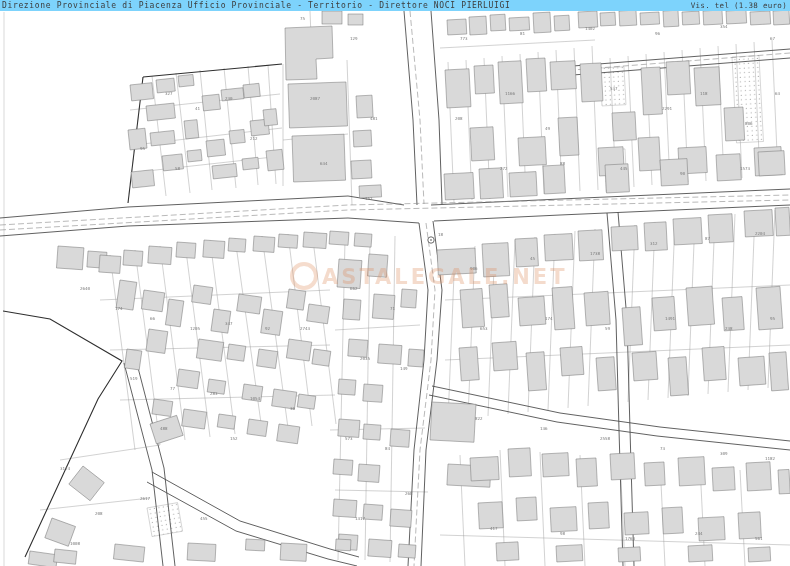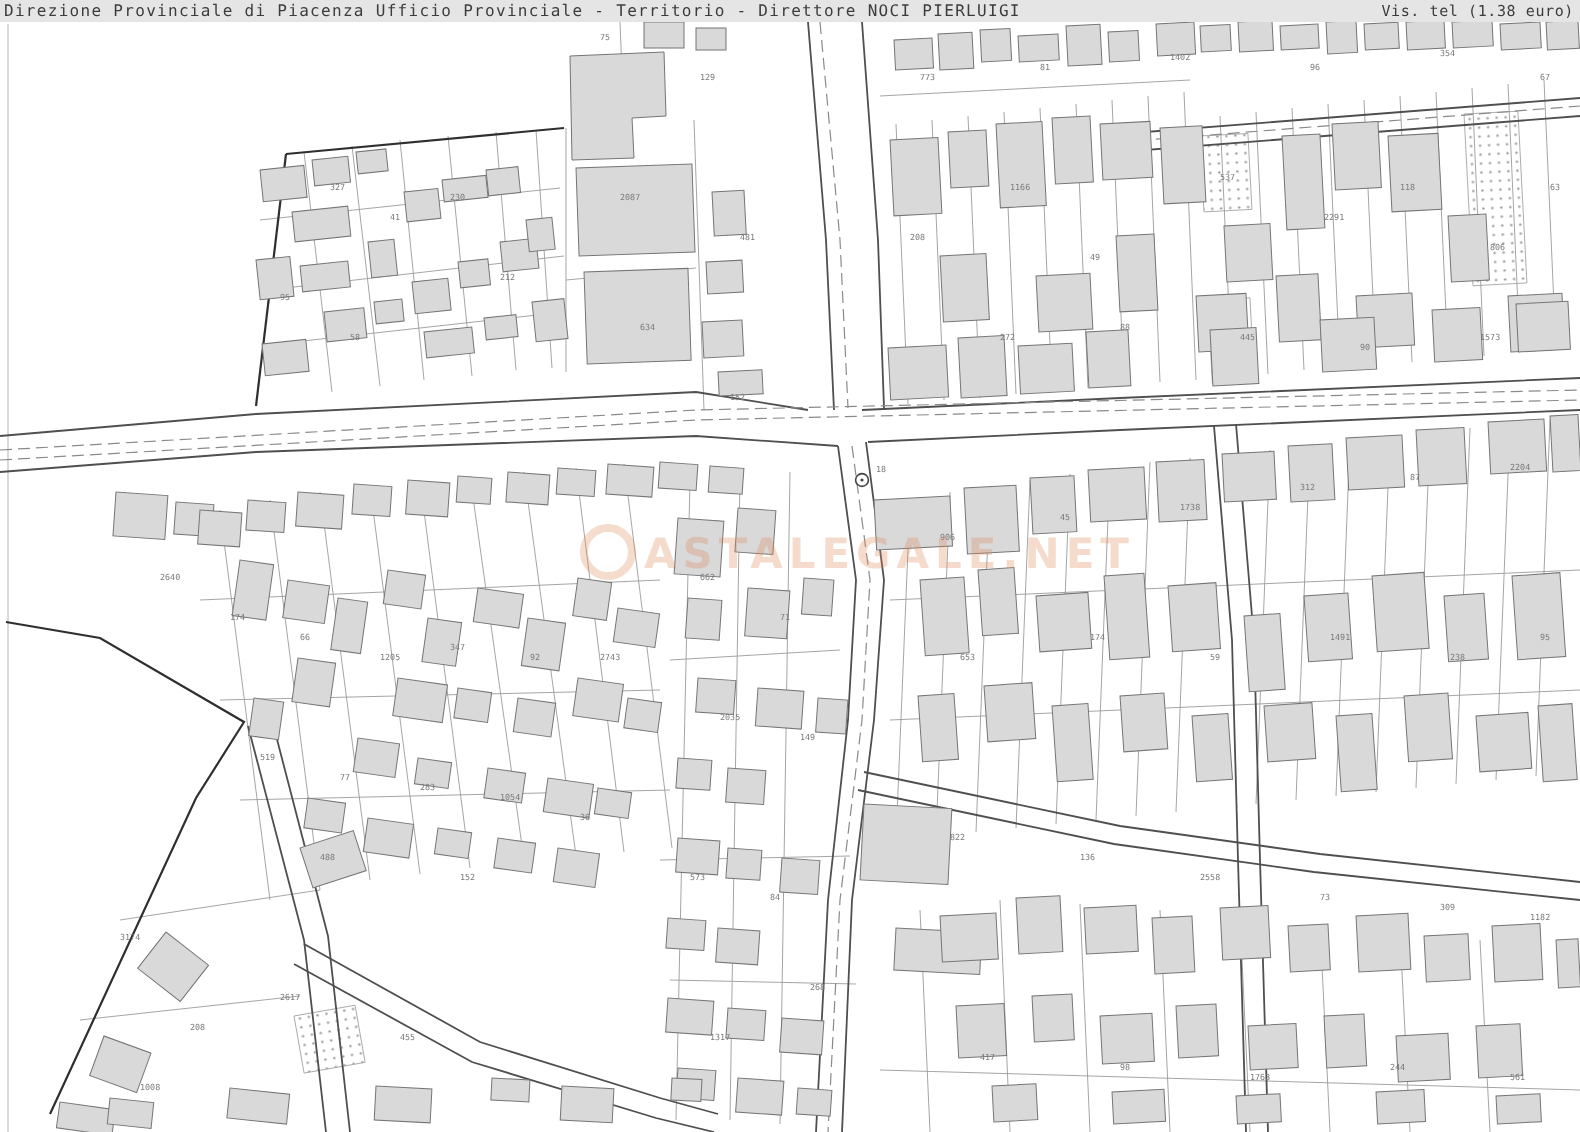--- a/index.html
+++ b/index.html
@@ -1,18 +1,18 @@
 <!DOCTYPE html>
 <html><head>
 <meta charset="utf-8">
 <style>
   html,body{margin:0;padding:0;}
   .page{position:relative;width:790px;height:566px;background:#ffffff;overflow:hidden;
         font-family:"DejaVu Sans Mono","Liberation Mono",monospace;}
-  .hdr{position:absolute;top:0;left:0;width:100%;height:11px;background:#e5e5e5;z-index:5;}
+  .hdr{position:absolute;top:0;left:0;width:100%;height:11px;background:#7dd3fc;z-index:5;}
   .hdr-title{position:absolute;top:1px;left:2px;font-size:8px;letter-spacing:0.65px;color:#3c3c3c;white-space:nowrap;}
   .hdr-note{position:absolute;top:1px;right:3px;font-size:7.5px;letter-spacing:0.3px;color:#3c3c3c;white-space:nowrap;}
   svg.map{position:absolute;top:0;left:0;}
   text.lbl{font-family:"DejaVu Sans Mono","Liberation Mono",monospace;}
 </style>
 </head>
 <body>
 
 <div class="page">
 

